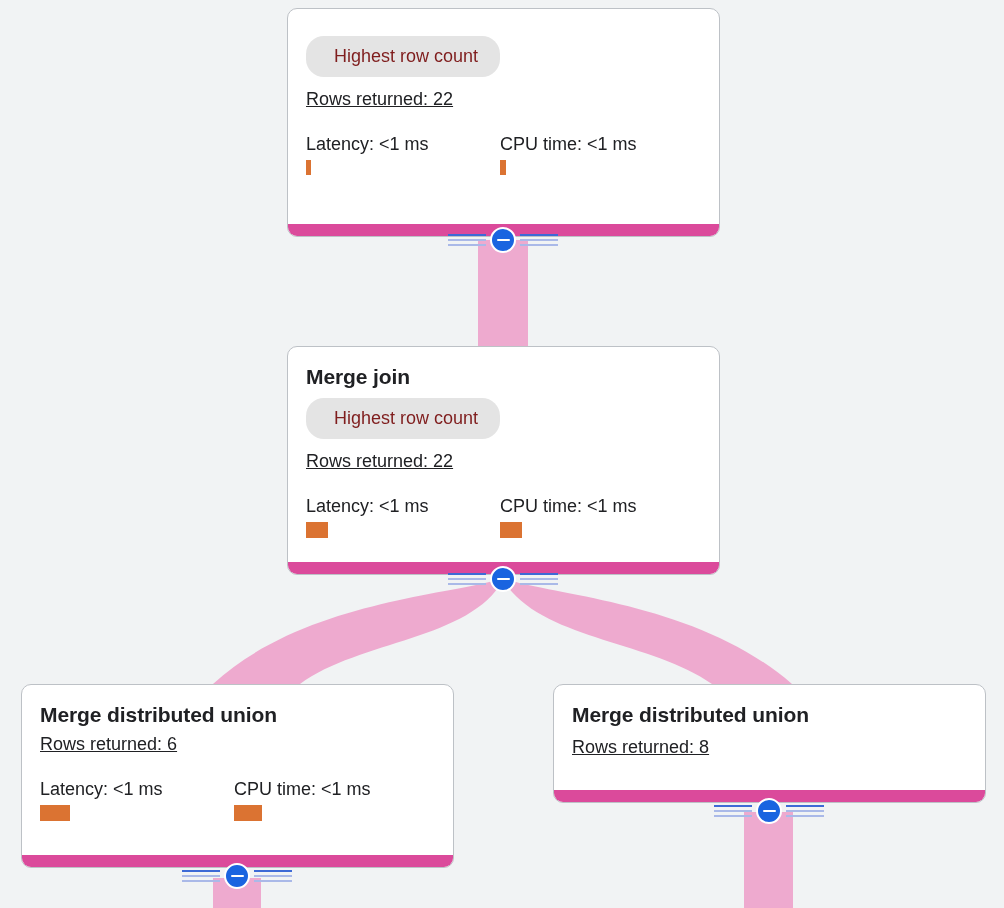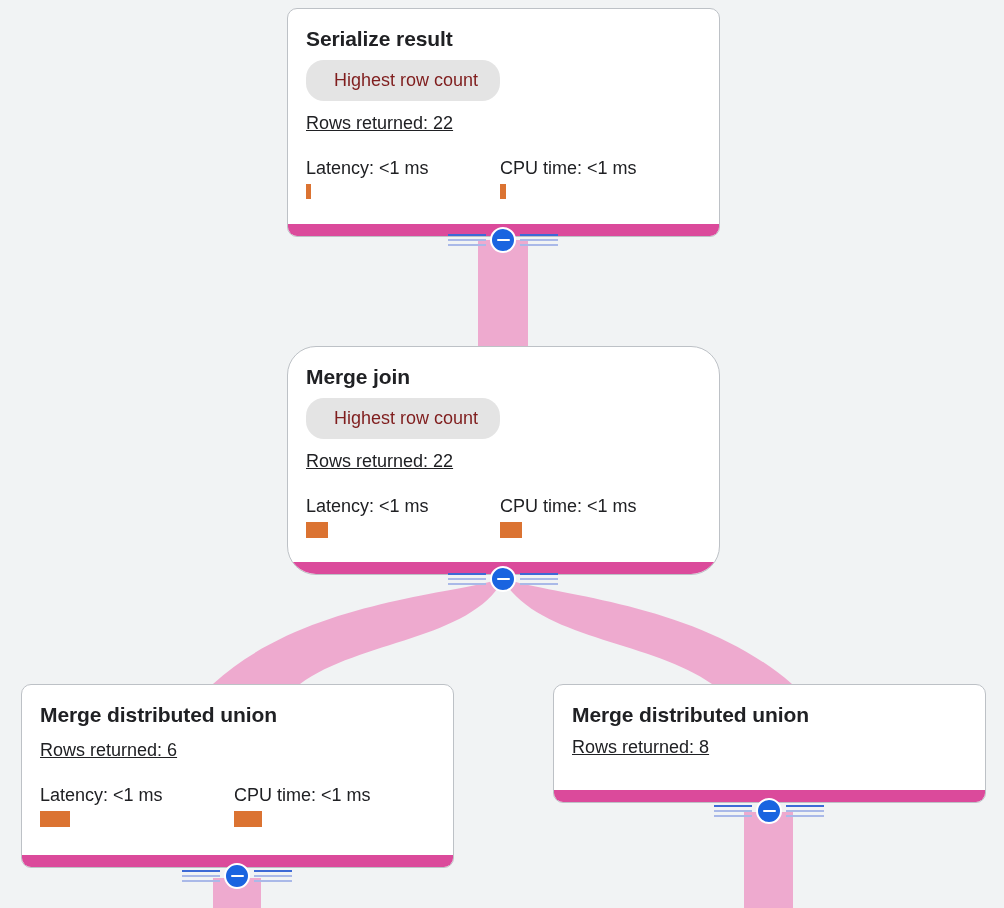--- a/index.html
+++ b/index.html
@@ -179,21 +179,20 @@
              L 792 684
              C 700 604, 560 596, 509 580 Z" fill="#eeaacf"></path>
 
     <path d="M 213 878 L 261 878 L 261 908 L 213 908 Z" fill="#eeaacf"></path>
 
     <path d="M 744 812 L 793 812 L 793 908 L 744 908 Z" fill="#eeaacf"></path>
   </svg>
 
   <div class="node-card" style="left:287px; top:8px; width:433px; height:229px;">
     <div class="card-body">
-      <div class="node-title">Serialize result</div>
       <div class="badge-row">
         <span class="node-badge">Highest row count</span>
       </div>
       <div class="rows-line">Rows returned: 22</div>
       <div class="metrics-row">
         <div class="metric metric-latency">
           <div class="metric-label">Latency: &lt;1 ms</div>
           <div class="metric-bar" style="width:5px;"></div>
         </div>
         <div class="metric">
@@ -210,21 +209,21 @@
       <div class="rail rail-left r1"></div>
       <div class="rail rail-left r2"></div>
       <div class="rail rail-left r3"></div>
       <div class="rail rail-right r1"></div>
       <div class="rail rail-right r2"></div>
       <div class="rail rail-right r3"></div>
     </div>
     <div class="minus-button"></div>
   </div>
 
-  <div class="node-card" style="left:287px; top:346px; width:433px; height:229px;border-radius:29px;">
+  <div class="node-card" style="left:287px; top:346px; width:433px; height:229px;">
     <div class="card-body">
       <div class="node-title">Merge join</div>
       <div class="badge-row">
         <span class="node-badge">Highest row count</span>
       </div>
       <div class="rows-line">Rows returned: 22</div>
       <div class="metrics-row">
         <div class="metric metric-latency">
           <div class="metric-label">Latency: &lt;1 ms</div>
           <div class="metric-bar" style="width:22px; height:16px;"></div>
@@ -246,21 +245,21 @@
       <div class="rail rail-right r1"></div>
       <div class="rail rail-right r2"></div>
       <div class="rail rail-right r3"></div>
     </div>
     <div class="minus-button"></div>
   </div>
 
   <div class="node-card" style="left:21px; top:684px; width:433px; height:184px;">
     <div class="card-body">
       <div class="node-title">Merge distributed union</div>
-      <div class="rows-line" style="margin-top:13px;">Rows returned: 6</div>
+      <div class="rows-line" style="margin-top:7px;">Rows returned: 6</div>
       <div class="metrics-row">
         <div class="metric metric-latency">
           <div class="metric-label">Latency: &lt;1 ms</div>
           <div class="metric-bar" style="width:30px; height:16px;"></div>
         </div>
         <div class="metric">
           <div class="metric-label">CPU time: &lt;1 ms</div>
           <div class="metric-bar" style="width:28px; height:16px;"></div>
         </div>
       </div>

